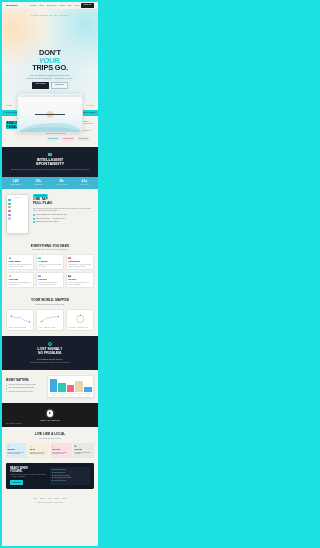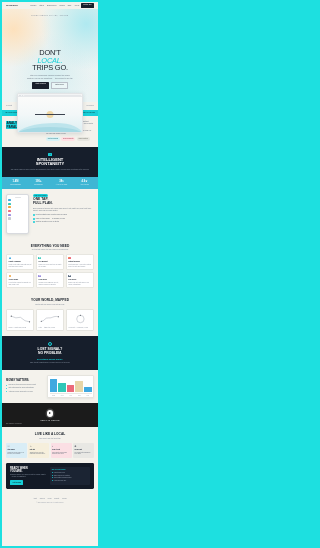--- a/index.html
+++ b/index.html
@@ -28,21 +28,21 @@
   .hero {
     position:relative; padding:6px 4px 0; text-align:center;
     background:
       radial-gradient(circle at 12% 22%, rgba(255,222,180,.85) 0%, rgba(255,222,180,0) 34%),
       radial-gradient(circle at 88% 16%, rgba(168,232,240,.9) 0%, rgba(168,232,240,0) 40%),
       radial-gradient(circle at 52% 70%, rgba(205,236,240,.7) 0%, rgba(205,236,240,0) 50%),
       linear-gradient(160deg,#f6f3ec 0%,#eef3f2 55%,#e9f4f5 100%);
     height:93px;
   }
   .eyebrow { font-size:1.5px; letter-spacing:.5px; color:#7b8593; text-transform:uppercase; margin-bottom:2px; }
-  .h1 { font-size:7.4px; font-weight:normal; letter-spacing:-.18px; color:#161d27; line-height:1.02;margin-top:32px; }
+  .h1 { font-size:7.4px; font-weight:bold; letter-spacing:-.18px; color:#161d27; line-height:1.02;margin-top:32px; }
   .h1 .accent { color:#17cfd8; font-style:italic; }
   .sub { font-size:1.7px; color:#6d7785; margin:2.4px auto 0; width:46px; line-height:1.5; }
   .heroBtns { display:flex; justify-content:center; gap:1.6px; margin-top:3px; }
   .btnDark { background:#181f2a; color:#fff; font-size:1.6px; padding:1.3px 3.4px; border-radius:.6px; }
   .btnGhost { border:.3px solid #b9bfc8; color:#3b434f; font-size:1.6px; padding:1.3px 3px; border-radius:.6px; background:rgba(255,255,255,.4); }
 
   
   .device { margin:4.5px auto 0; width:66px; height:40px; background:#fff; border-radius:1.2px;
             box-shadow:0 1px 4px rgba(40,60,80,.16); border:.3px solid #e2e4e6; overflow:hidden; }
   .devbar { height:3px; background:#f3f4f5; border-bottom:.3px solid #e6e8ea; display:flex; align-items:center; padding:0 1px; gap:.6px; }
@@ -202,21 +202,21 @@
     <div class="navright">
       <span class="lnk">Log in</span>
       <span class="navbtn">Get the app</span>
     </div>
   </div>
 
   <div class="hero">
     <div class="eyebrow">SPONTANEOUS TRAVEL, SOLVED</div>
     <div class="h1">
       <div>DON'T</div>
-      <div class="accent">LOCAL.</div>
+      <div class="accent">YOUR.</div>
       <div>TRIPS GO.</div>
     </div>
     <div class="sub">Stop over-researching. Wanderly builds a trip around whatever you feel like doing today — then books it in one tap.</div>
     <div class="heroBtns">
       <span class="btnDark">Start exploring</span>
       <span class="btnGhost">Watch demo</span>
     </div>
 
     <div class="device">
       <div class="devbar">

